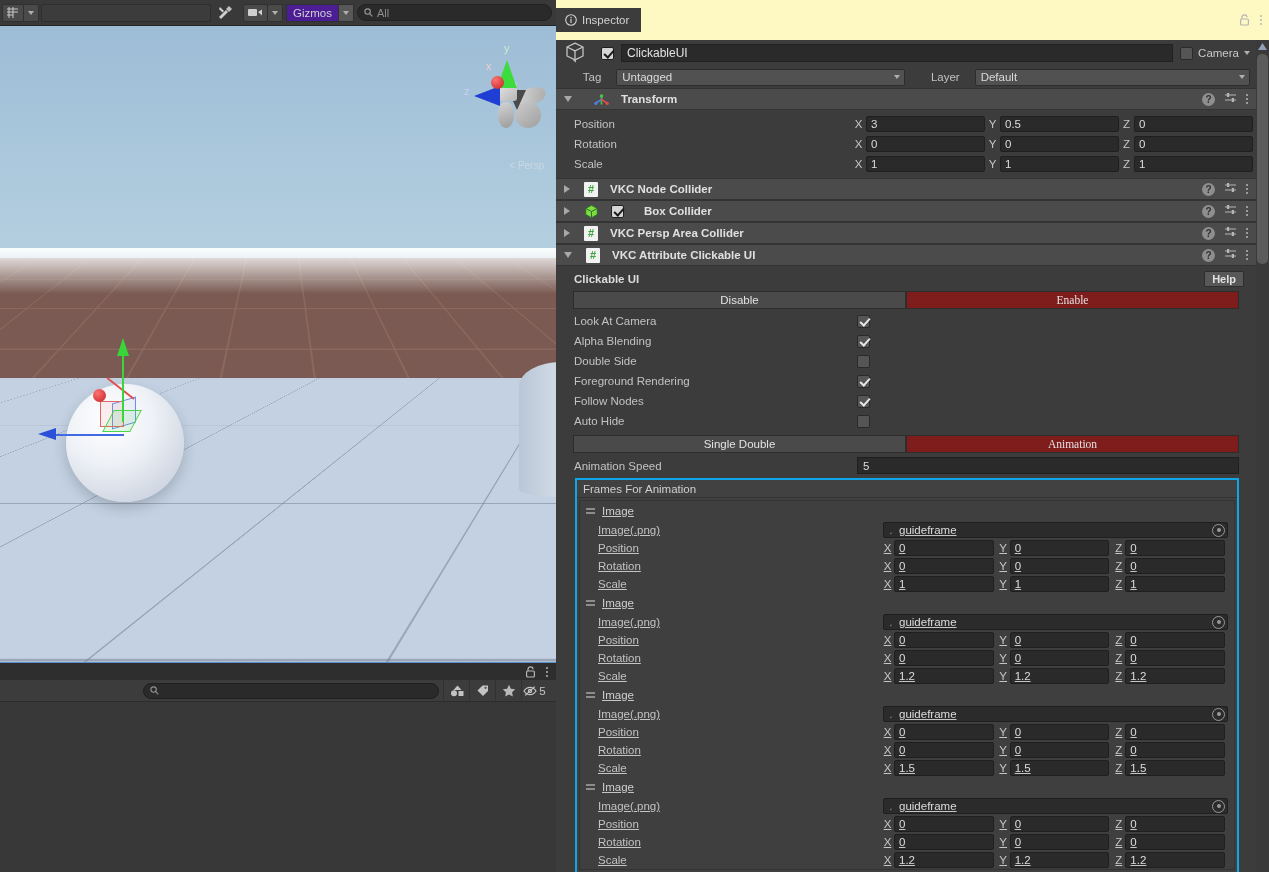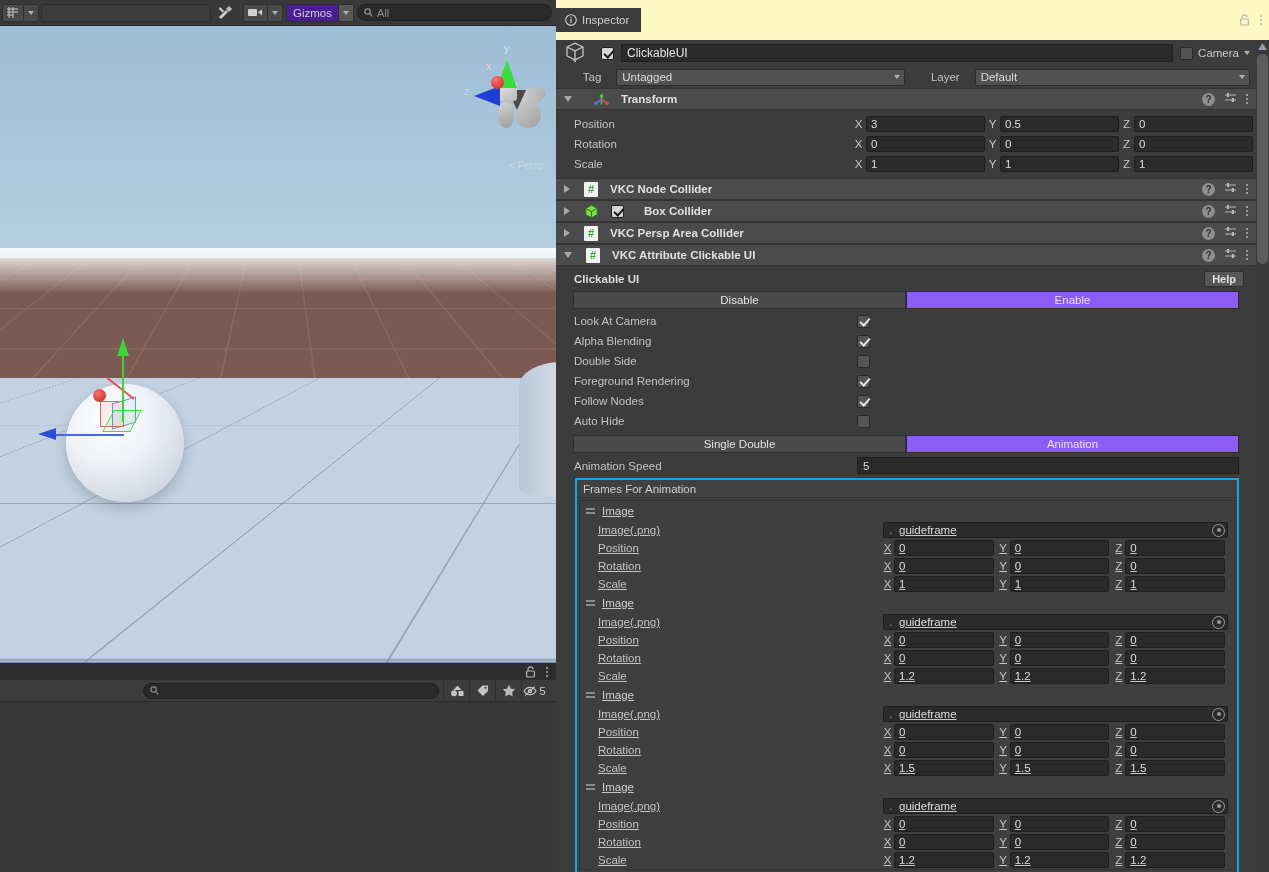--- a/index.html
+++ b/index.html
@@ -197,21 +197,21 @@
   .sec-title { height: 20px; display: flex; align-items: center; padding-left: 18px;
     color: #dcdcdc; font-weight: bold; font-size: 11.5px; position: relative; }
   .help-btn { position: absolute; right: 12px; top: 2px; height: 16px; background: #585858;
     border: 1px solid #2e2e2e; border-radius: 2px; padding: 0 7px; display: flex;
     align-items: center; color: #e0e0e0; font-size: 11px; }
 
   .seg { display: flex; height: 18px; margin: 2px 17px 2px 17px; }
   .seg > div { flex: 1; display: flex; align-items: center; justify-content: center;
     font-size: 11.5px; color: #e2e2e2; border: 1px solid #2d2d2d; }
   .seg .off { background: #4a4a4a; }
-  .seg .on { background: #8b5cf6; }
+  .seg .on { background: #7f1d1d; font-family: Liberation Serif, serif; }
 
   .toggle-row { display: flex; align-items: center; height: 20px; padding-left: 18px; }
   .toggle-lbl { width: 283px; color: #c2c2c2; }
 
   .speed-row { display: flex; align-items: center; height: 21px; padding-left: 18px; }
   .speed-lbl { width: 283px; color: #c2c2c2; }
   .speed-field { flex: 1; margin-right: 17px; height: 17px; background: #2a2a2a;
     border: 1px solid #1f1f1f; display: flex; align-items: center; padding-left: 5px; color: #dcdcdc; }
 
   .list-box { margin: 2px 17px 0 19px; border: 2px solid #0ea5e9; background: #404040; }

